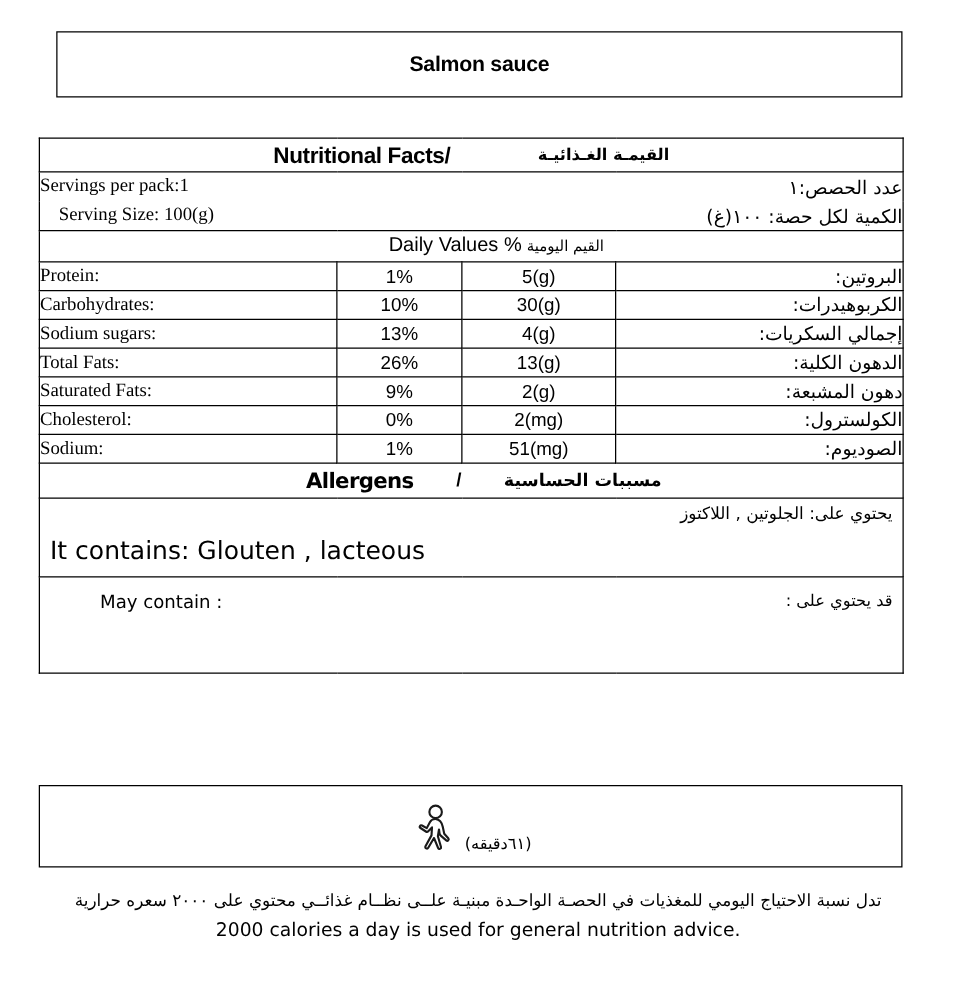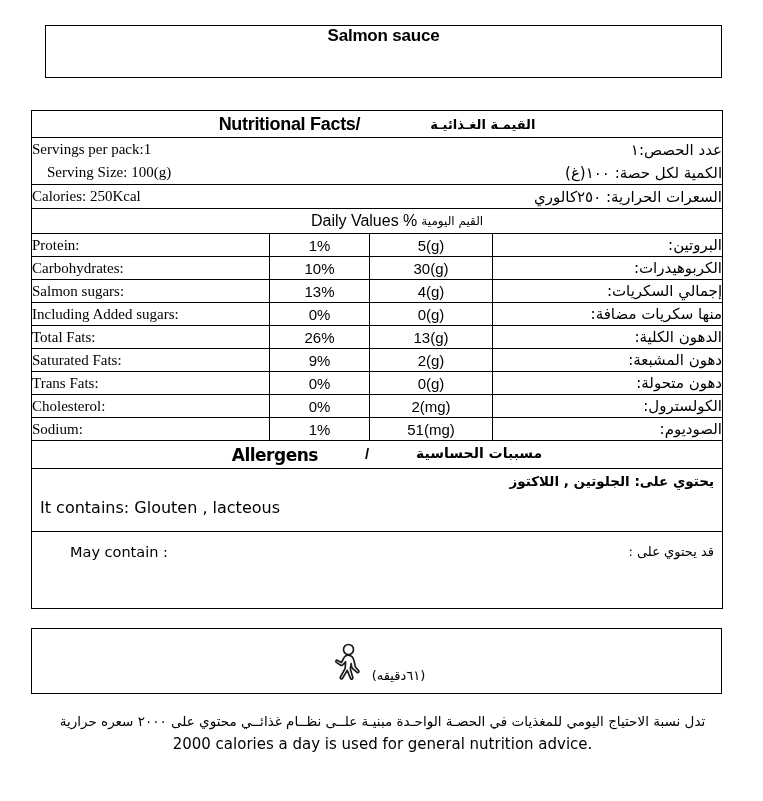--- a/index.html
+++ b/index.html
@@ -19,20 +19,21 @@
   
   .title-box {
     position: absolute;
     left: 45px;
     top: 25px;
     width: 677px;
     height: 53px;
     border: 1.5px solid #000;
     box-sizing: border-box;
     display: flex;
+    align-items: center;
     justify-content: center;
   }
   .title-text {
     font-size: 17px;
     font-weight: bold;
     letter-spacing: -0.2px;
   }
 
   
   .nf-table {
@@ -115,23 +116,23 @@
   .dv-ar {
     font-family: "DejaVu Sans", sans-serif;
     font-size: 12px;
     direction: rtl;
   }
 
   
   .alg-row td { height: 27px; }
   .alg-inner {
     display: flex;
-    align-items: flex-start;
-    justify-content: center;
-    gap: 47px;
+    align-items: center;
+    justify-content: center;
+    gap: 34px;
     padding-left: 20px;
   }
   .alg-en {
     font-size: 17px;
     font-weight: bold;
     font-family: "DejaVu Sans", sans-serif;
     letter-spacing: -0.5px;
   }
   .alg-sep { font-size: 15px; font-weight: bold; }
   .alg-ar {
@@ -146,46 +147,45 @@
     height: 62px !important;
     position: relative;
   }
   .contains-ar {
     position: absolute;
     right: 8px;
     top: 4px;
     direction: rtl;
     font-family: "DejaVu Sans", sans-serif;
     font-size: 13.5px;
-    font-weight: bold;
   }
   .contains-en {
     position: absolute;
     left: 8px;
     top: 29px;
-    font-size: 16px;
+    font-size: 20px;
     font-family: "DejaVu Sans", sans-serif;
   }
 
   
   .may-cell {
     height: 76px !important;
     position: relative;
   }
   .may-ar {
     position: absolute;
     right: 8px;
     top: 12px;
     direction: rtl;
     font-family: "DejaVu Sans", sans-serif;
     font-size: 13px;
   }
   .may-en {
     position: absolute;
-    left: 38px;
+    left: 48px;
     top: 12px;
     font-size: 14.5px;
     font-family: "DejaVu Sans", sans-serif;
   }
 
   
   .activity-box {
     position: absolute;
     left: 31px;
     top: 628px;
@@ -260,24 +260,20 @@
     <tr class="serv-row">
       <td colspan="2" class="cell-name" style="border-right:none;border-bottom:none;">Servings per pack:1</td>
       <td colspan="2" class="cell-ar" style="border-left:none;border-bottom:none;">عدد الحصص:١</td>
     </tr>
 
     <tr class="serv-row">
       <td colspan="2" class="cell-name indent" style="border-right:none;border-top:none;"> Serving Size: 100(g)</td>
       <td colspan="2" class="cell-ar" style="border-left:none;border-top:none;">الكمية لكل حصة: ١٠٠(غ)</td>
     </tr>
 
-    <tr class="serv-row">
-      <td colspan="2" class="cell-name" style="border-right:none;">Calories: 250Kcal</td>
-      <td colspan="2" class="cell-ar" style="border-left:none;">السعرات الحرارية: ٢٥٠كالوري</td>
-    </tr>
 
     <tr class="dv-row">
       <td colspan="4">
         <div class="dv-inner">
           <span class="dv-en">Daily Values %</span>
           <span class="dv-ar">القيم اليومية</span>
         </div>
       </td>
     </tr>
 
@@ -287,48 +283,36 @@
       <td class="cell-amt">5(g)</td>
       <td class="cell-ar">البروتين:</td>
     </tr>
     <tr class="nut-row">
       <td class="cell-name">Carbohydrates:</td>
       <td class="cell-pct">10%</td>
       <td class="cell-amt">30(g)</td>
       <td class="cell-ar">الكربوهيدرات:</td>
     </tr>
     <tr class="nut-row">
-      <td class="cell-name">Salmon sugars:</td>
+      <td class="cell-name">Sodium sugars:</td>
       <td class="cell-pct">13%</td>
       <td class="cell-amt">4(g)</td>
       <td class="cell-ar">إجمالي السكريات:</td>
-    </tr>
-    <tr class="nut-row">
-      <td class="cell-name">Including Added sugars:</td>
-      <td class="cell-pct">0%</td>
-      <td class="cell-amt">0(g)</td>
-      <td class="cell-ar">منها سكريات مضافة:</td>
     </tr>
     <tr class="nut-row">
       <td class="cell-name">Total Fats:</td>
       <td class="cell-pct">26%</td>
       <td class="cell-amt">13(g)</td>
       <td class="cell-ar">الدهون الكلية:</td>
     </tr>
     <tr class="nut-row">
       <td class="cell-name">Saturated Fats:</td>
       <td class="cell-pct">9%</td>
       <td class="cell-amt">2(g)</td>
       <td class="cell-ar">دهون المشبعة:</td>
-    </tr>
-    <tr class="nut-row">
-      <td class="cell-name">Trans Fats:</td>
-      <td class="cell-pct">0%</td>
-      <td class="cell-amt">0(g)</td>
-      <td class="cell-ar">دهون متحولة:</td>
     </tr>
     <tr class="nut-row">
       <td class="cell-name">Cholesterol:</td>
       <td class="cell-pct">0%</td>
       <td class="cell-amt">2(mg)</td>
       <td class="cell-ar">الكولسترول:</td>
     </tr>
     <tr class="nut-row">
       <td class="cell-name">Sodium:</td>
       <td class="cell-pct">1%</td>

